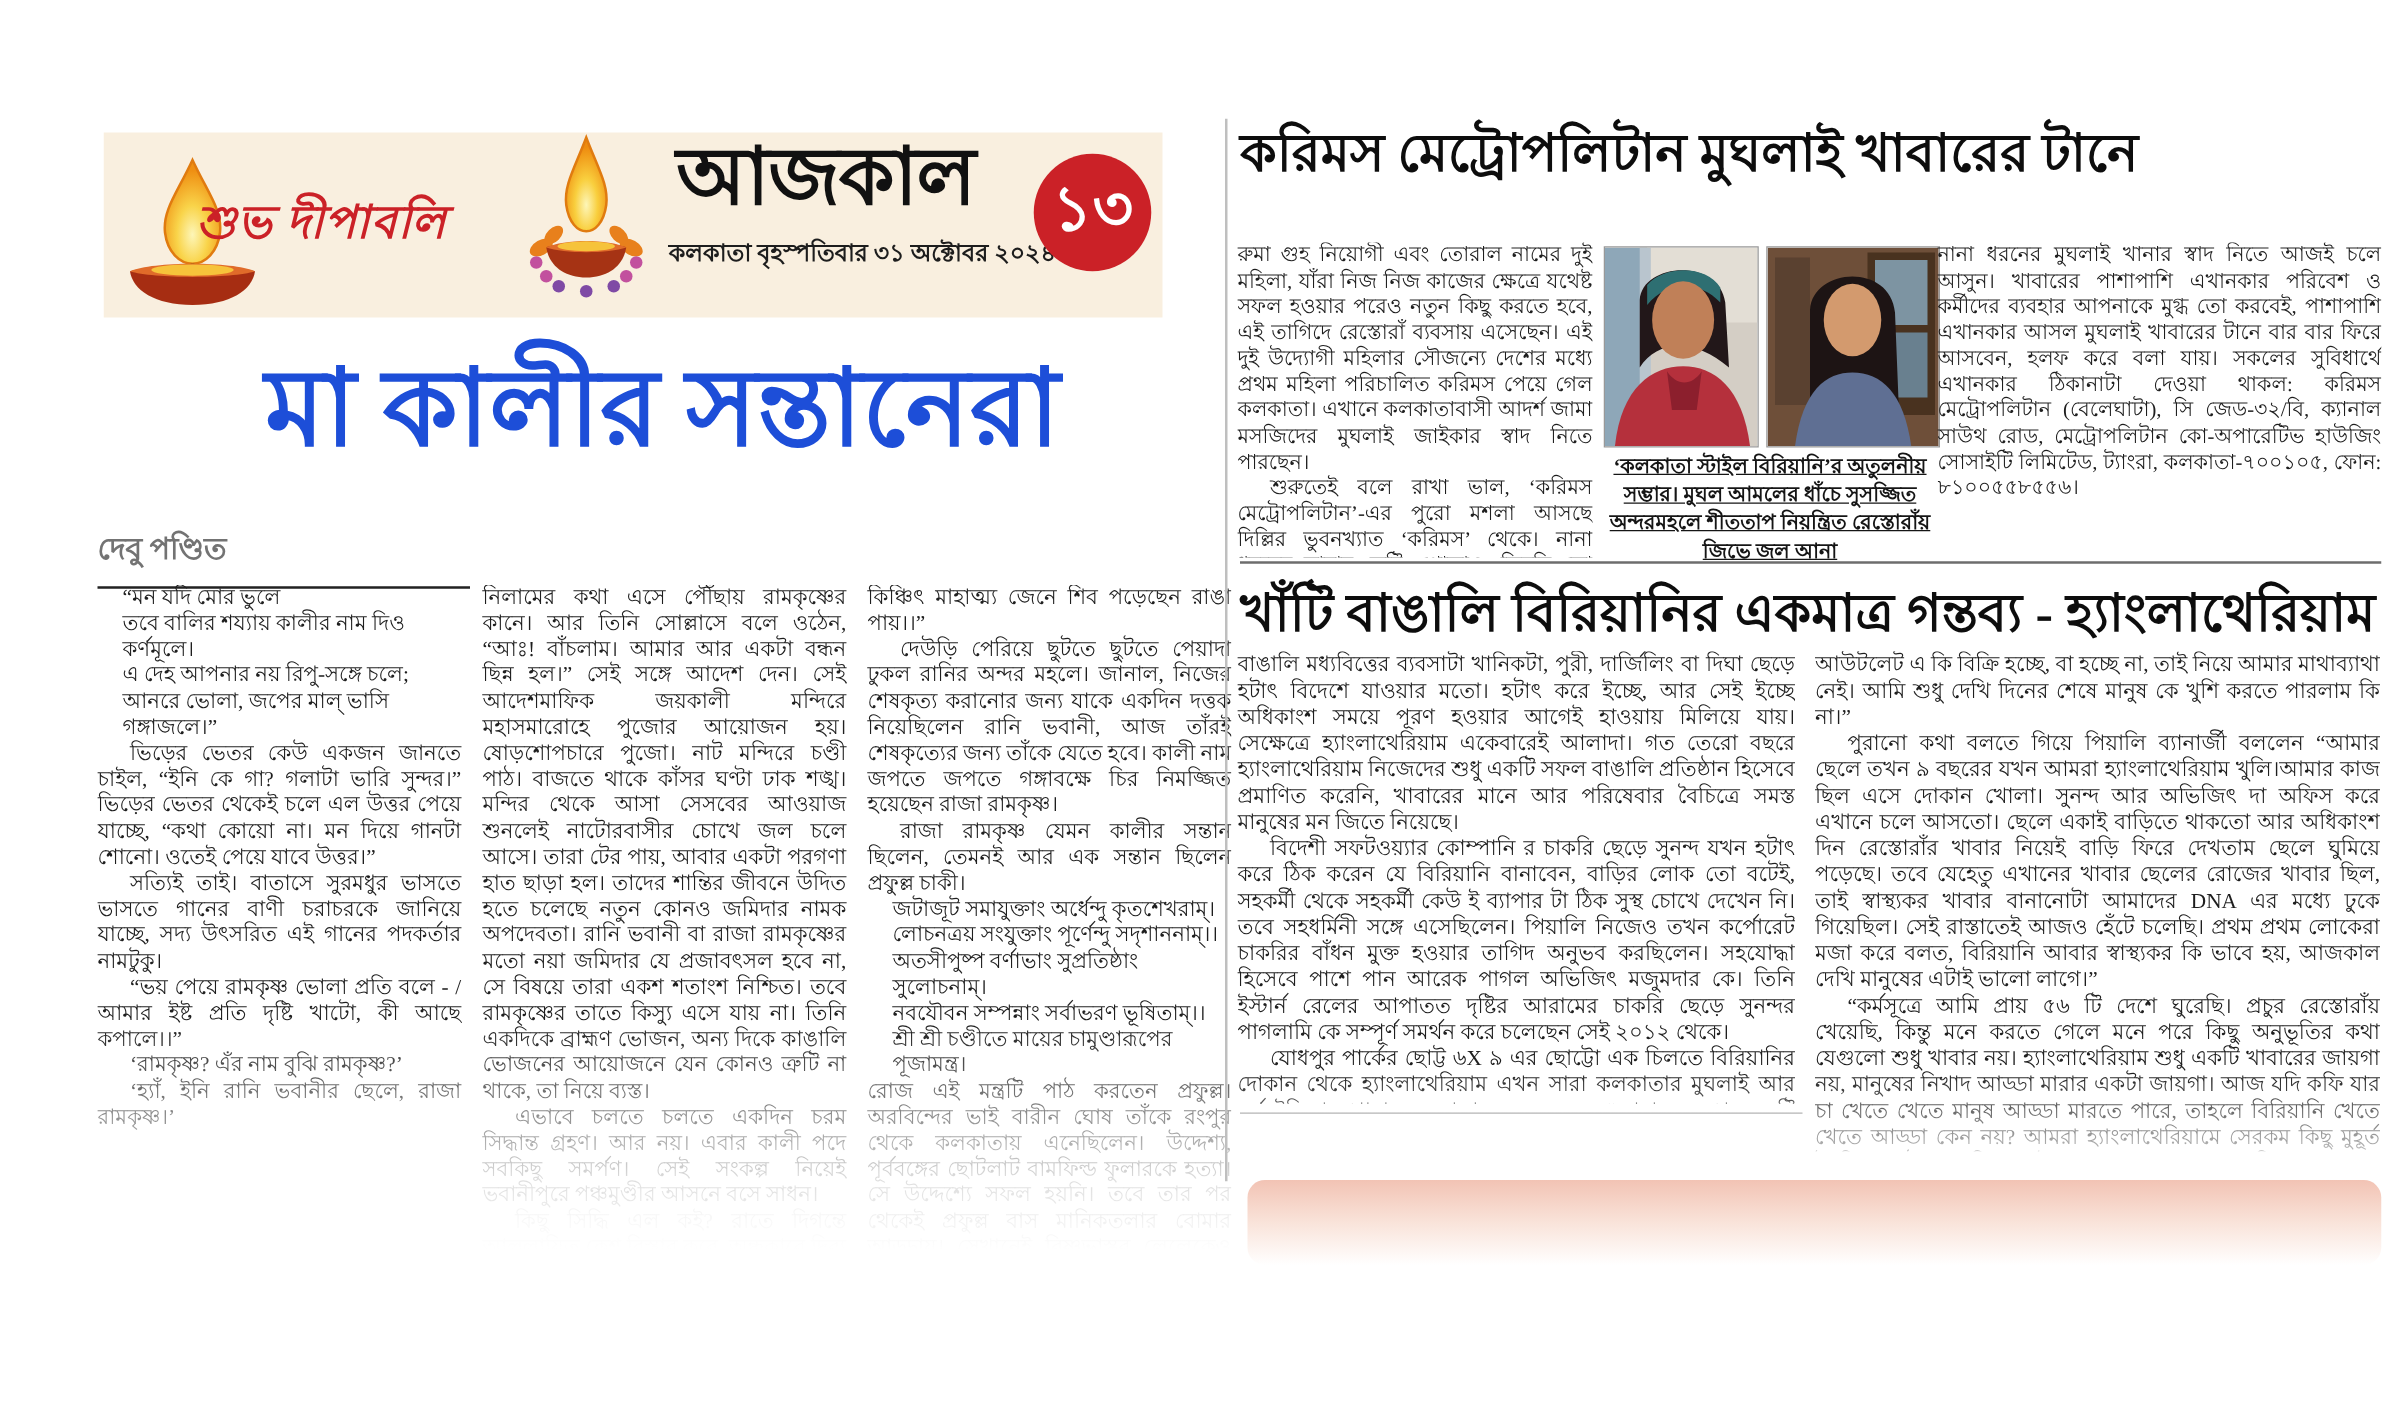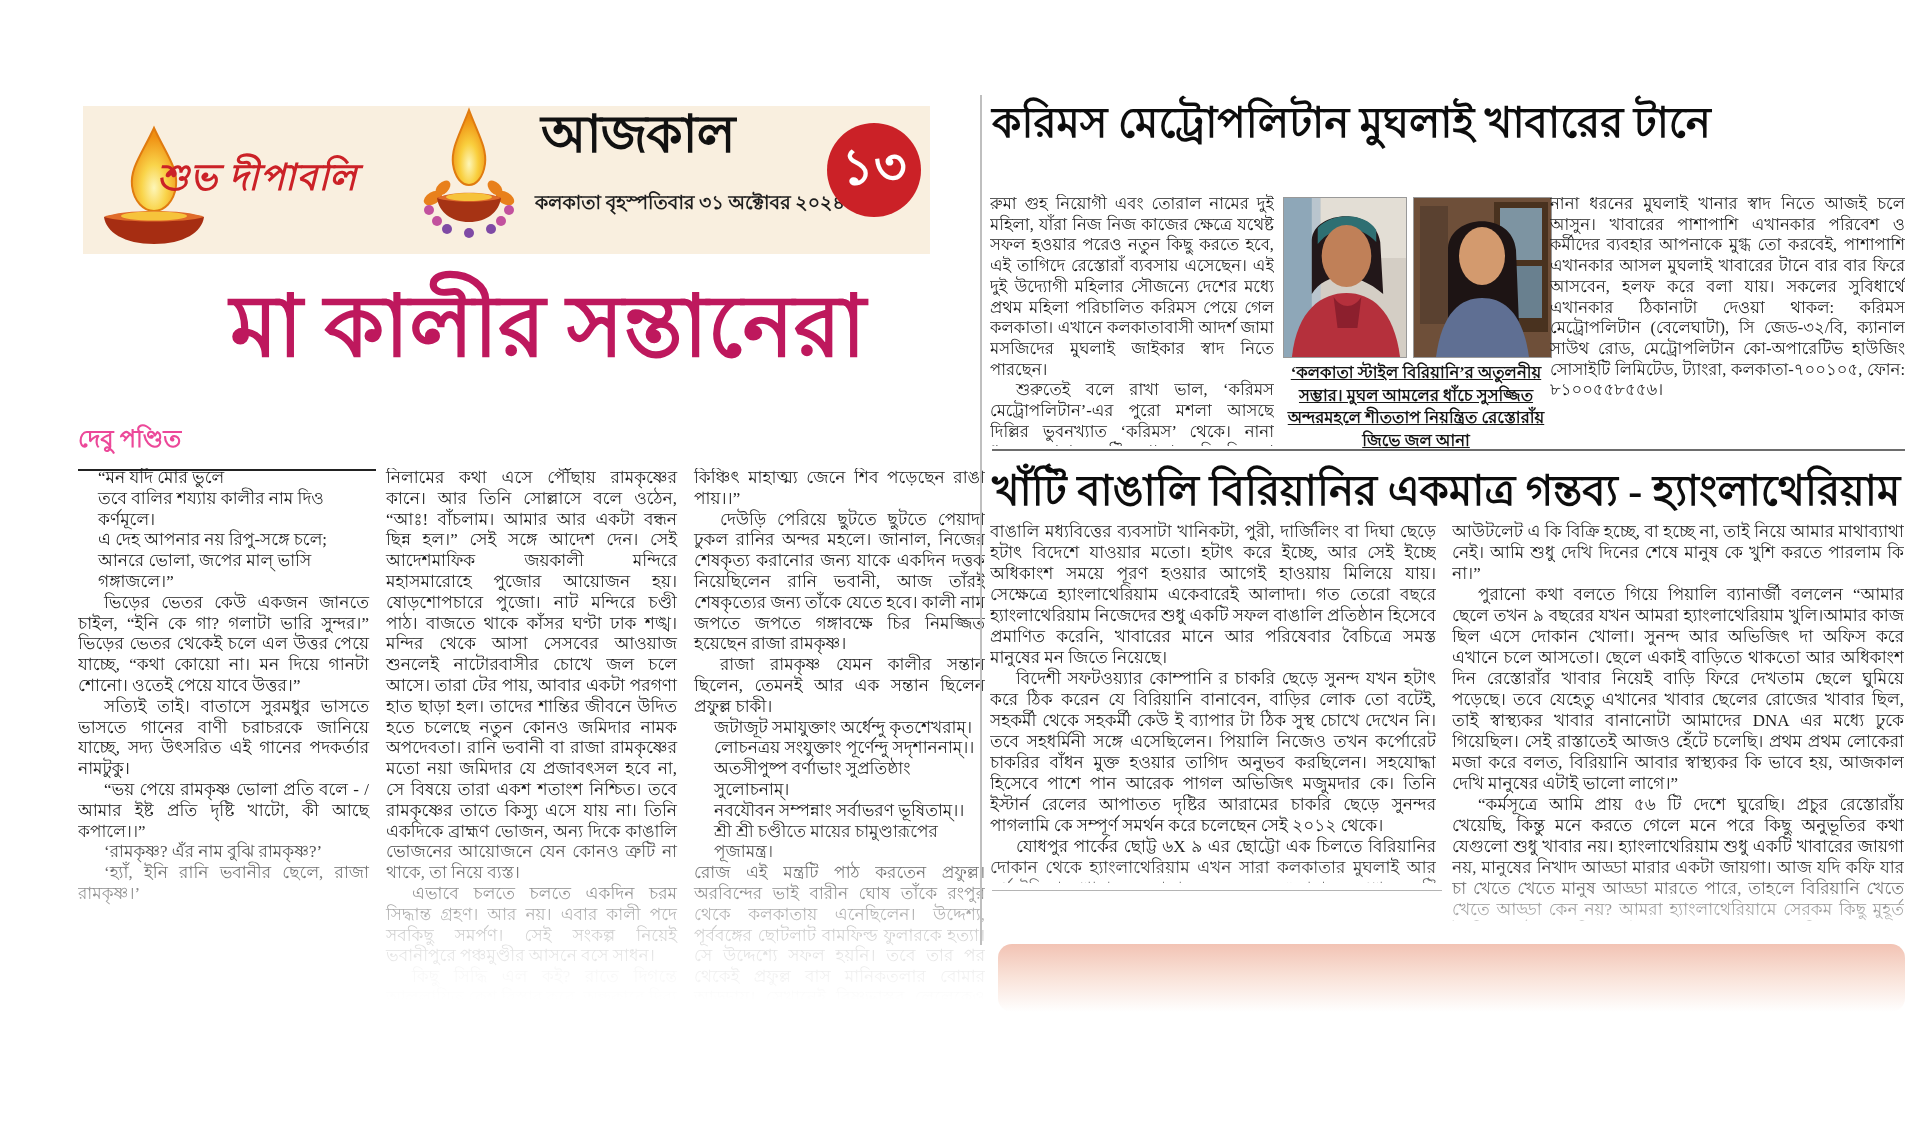--- a/index.html
+++ b/index.html
@@ -14,31 +14,31 @@
   .page{
     position:relative; width:1912px; height:1132px; overflow:hidden;
     background:#ffffff; font-family:"Liberation Serif", serif; color:var(--body-ink);
   }
   
   .masthead{position:absolute; left:83px; top:106px; width:847px; height:148px; background:var(--masthead-bg);}
   .masthead .diya1{position:absolute; left:4px; top:18px; width:140px; height:122px;}
   .masthead .diya2{position:absolute; left:338px; top:0px; width:96px; height:140px;}
   .greeting{position:absolute; left:74px; top:42px; font-size:37px; font-weight:700; font-style:italic;
     color:var(--accent-red); white-space:nowrap; letter-spacing:1px;}
-  .logo{position:absolute; left:458px; top:2px; font-size:52px; line-height:1.05; font-weight:900;
+  .logo{position:absolute; left:458px; top:2px; font-size:64px; line-height:1.05; font-weight:900;
     color:#111; white-space:nowrap; letter-spacing:-1px;}
   .dateline{position:absolute; left:452px; top:82px; font-size:19px; font-weight:700; color:#1d1d1d; white-space:nowrap;}
   .page-circle{position:absolute; left:744px; top:17px; width:94px; height:94px; border-radius:50%;
     background:var(--accent-red); color:#fff; display:flex; align-items:center; justify-content:center;
     font-size:50px; font-weight:700;}
   
-  .main-headline{position:absolute; left:93px; top:278px; width:910px; text-align:center;
-    font-size:86px; font-weight:700; color:#be185d; line-height:1.15; white-space:nowrap;}
+  .main-headline{position:absolute; left:75px; top:278px; width:910px; text-align:center;
+    font-size:86px; font-weight:700; color:#1d4ed8; line-height:1.15; white-space:nowrap;}
   .byline{position:absolute; left:78px; top:420px; width:298px; font-size:24px; font-weight:700;
-    color:#ec4899; border-bottom:2.5px solid #222; padding-bottom:9px;}
+    color:#737373; border-bottom:2.5px solid #222; padding-bottom:9px;}
   
   .main-columns{position:absolute; left:78px; top:468px; width:907px; height:540px;
     display:flex; gap:17px; overflow:hidden;}
   .main-columns .col{width:291px; flex:0 0 291px;}
   .para{font-size:17px; line-height:20.8px; text-align:justify; text-indent:26px; color:#1e1e1e;}
   .para.noindent{text-indent:0;}
   .para.verse{text-indent:0; text-align:left; padding-left:20px;}
   .para.fade2{opacity:.5;}
   .fade-left{position:absolute; left:75px; top:820px; width:912px; height:200px; pointer-events:none;
     background:linear-gradient(180deg, rgba(255,255,255,0) 0%, rgba(255,255,255,.85) 62%, #fff 90%);}

